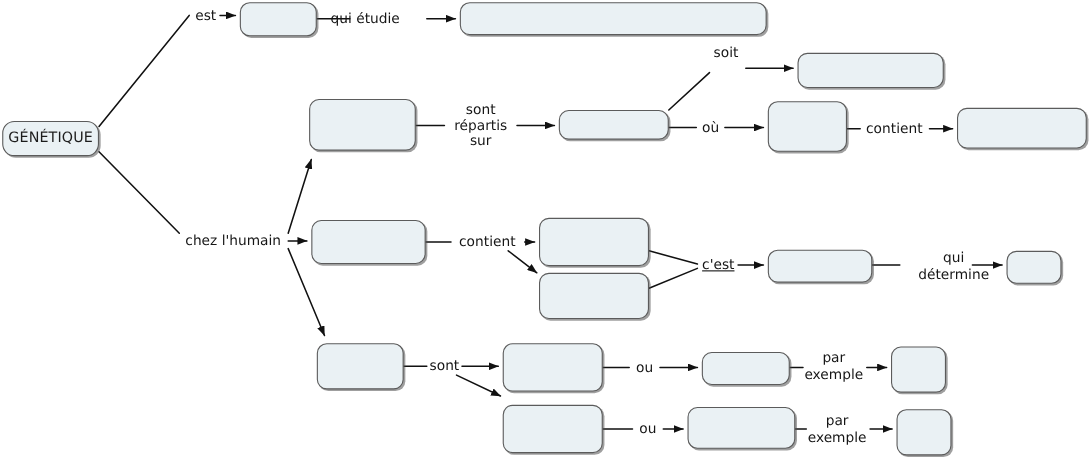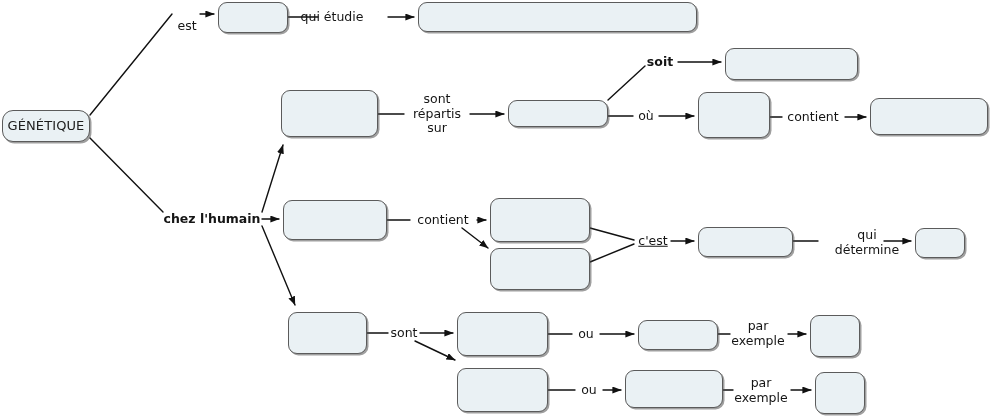--- a/index.html
+++ b/index.html
@@ -125,27 +125,27 @@
       <div class="node" style="left: 915px; top: 228px; width: 50px; height: 30px;"></div>
       <div class="node" style="left: 288px; top: 312px; width: 79px; height: 42px;"></div>
       <div class="node" style="left: 457px; top: 312px; width: 91px; height: 44px;"></div>
       <div class="node" style="left: 457px; top: 368px; width: 91px; height: 44px;"></div>
       <div class="node" style="left: 638px; top: 320px; width: 80px; height: 30px;"></div>
       <div class="node" style="left: 625px; top: 370px; width: 98px; height: 38px;"></div>
       <div class="node" style="left: 810px; top: 315px; width: 50px; height: 42px;"></div>
       <div class="node" style="left: 815px; top: 372px; width: 50px; height: 42px;"></div>
     </div>
   <div id="labels-layer">
-      <div class="edge-label" style="left: 187px; top: 26px;">est</div>
+      <div class="edge-label" style="left: 187px; top: 14px;">est</div>
       <div class="edge-label" style="left: 332px; top: 17px;">qui étudie</div>
-      <div class="edge-label" style="left: 212px; top: 219px; font-weight: bold;">chez l'humain</div>
+      <div class="edge-label" style="left: 212px; top: 219px;">chez l'humain</div>
       <div class="edge-label" style="left: 437px; top: 114px;">sont
 répartis
 sur</div>
-      <div class="edge-label" style="left: 660px; top: 62px; font-weight: bold;">soit</div>
+      <div class="edge-label" style="left: 660px; top: 48px;">soit</div>
       <div class="edge-label" style="left: 646px; top: 116px;">où</div>
       <div class="edge-label" style="left: 813px; top: 117px;">contient</div>
       <div class="edge-label" style="left: 443px; top: 220px;">contient</div>
       <div class="edge-label" style="left: 653px; top: 241px; text-decoration: underline;">c'est</div>
       <div class="edge-label" style="left: 851px; top: 242px; margin-left: 16px;">qui
 détermine</div>
       <div class="edge-label" style="left: 404px; top: 333px;">sont</div>
       <div class="edge-label" style="left: 586px; top: 334px;">ou</div>
       <div class="edge-label" style="left: 589px; top: 390px;">ou</div>
       <div class="edge-label" style="left: 758px; top: 333px;">par

